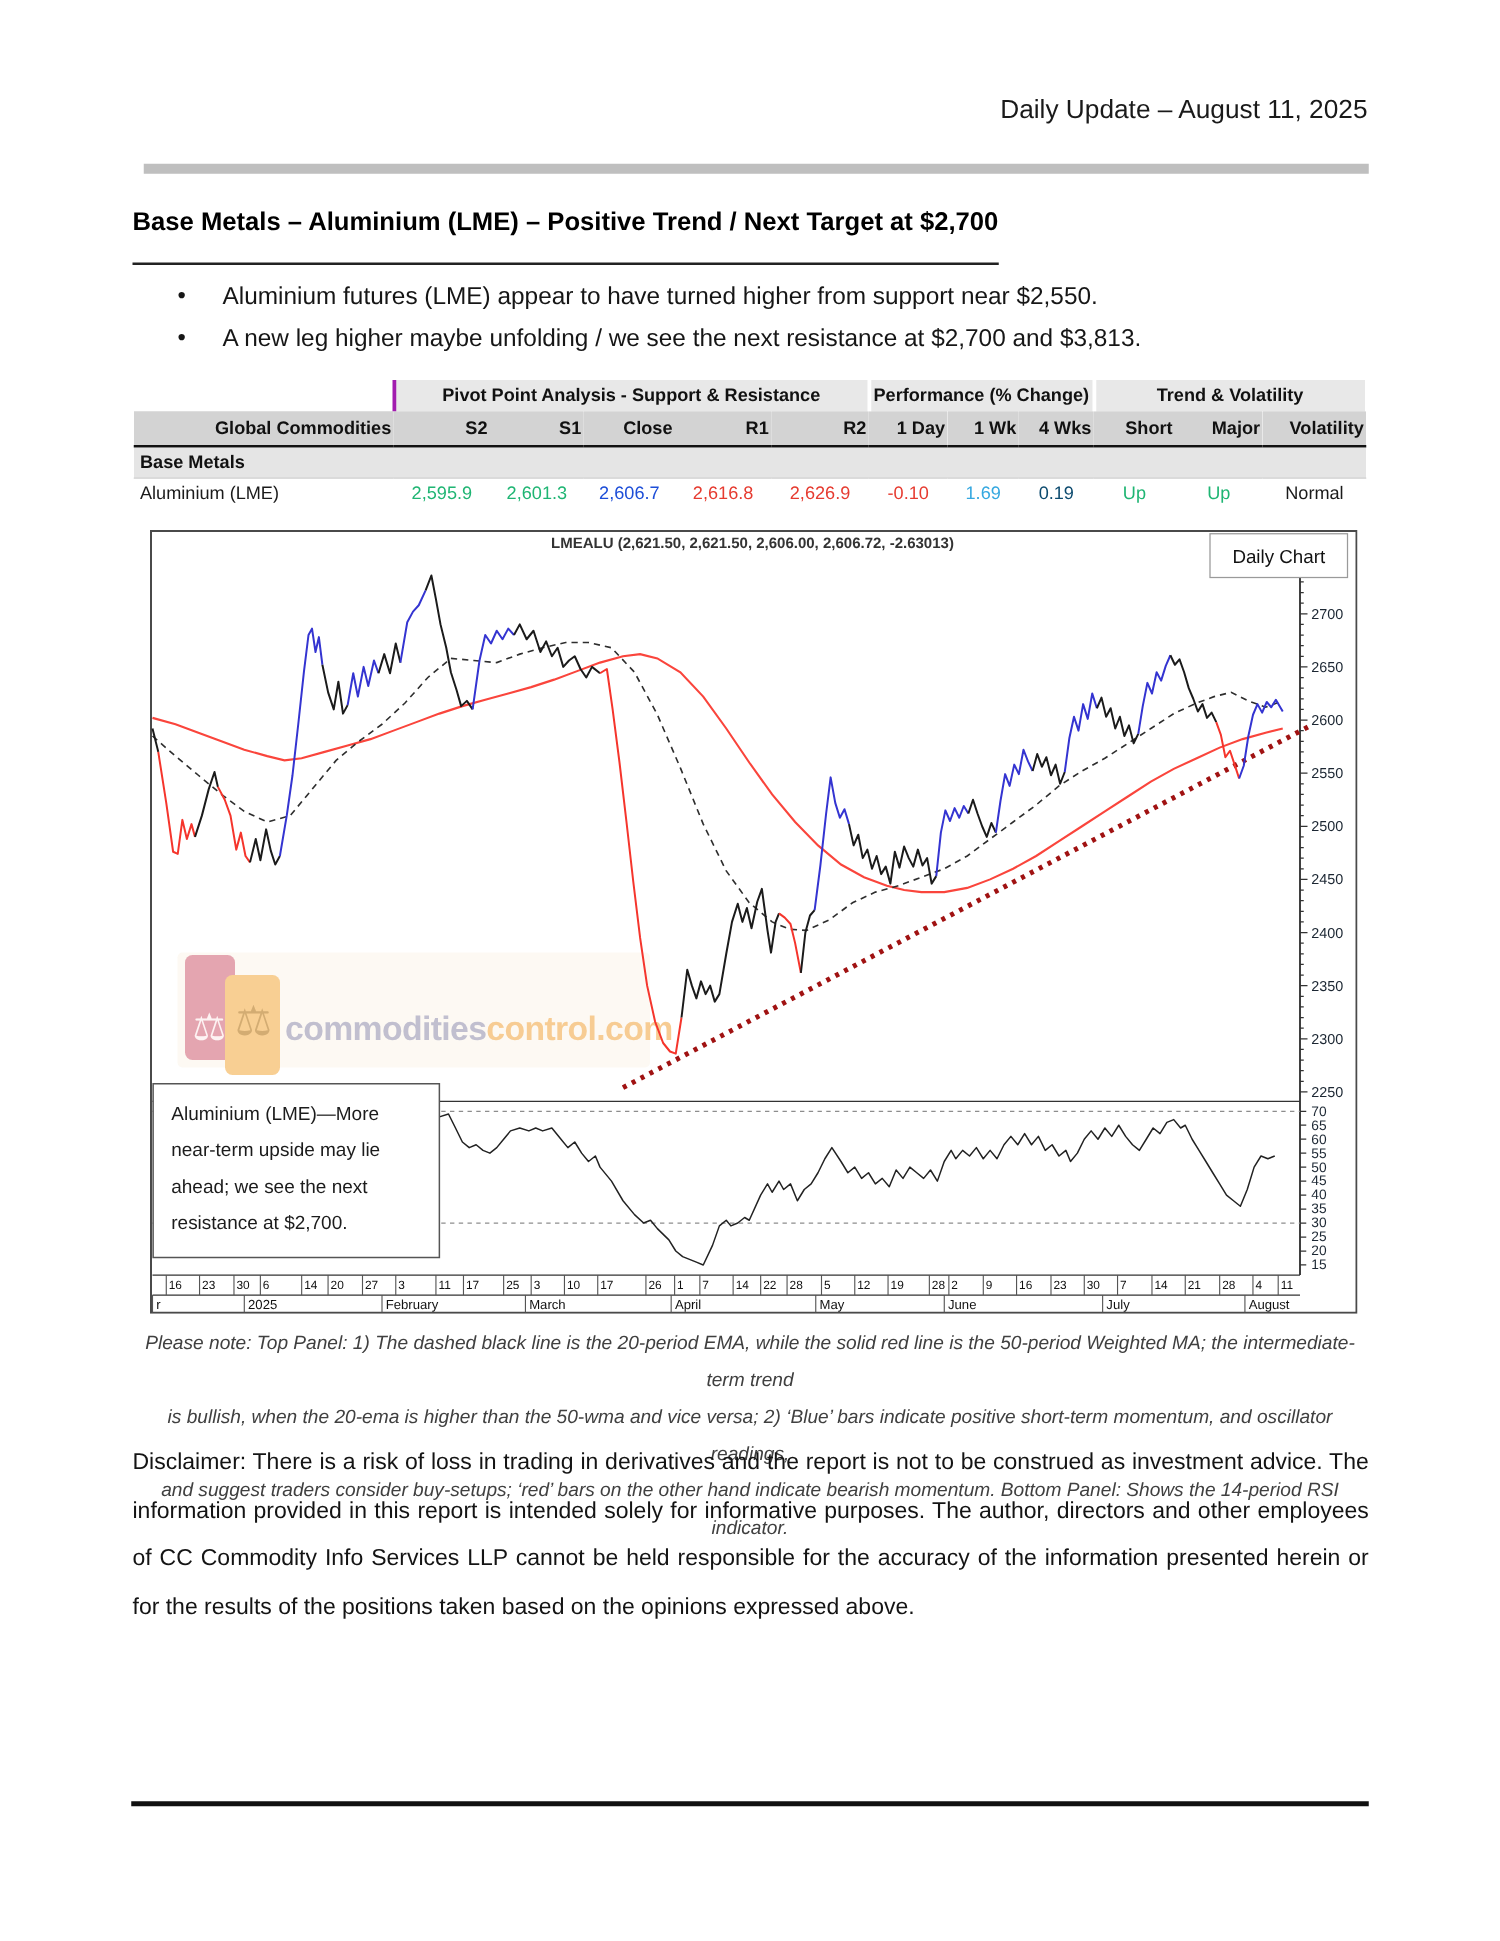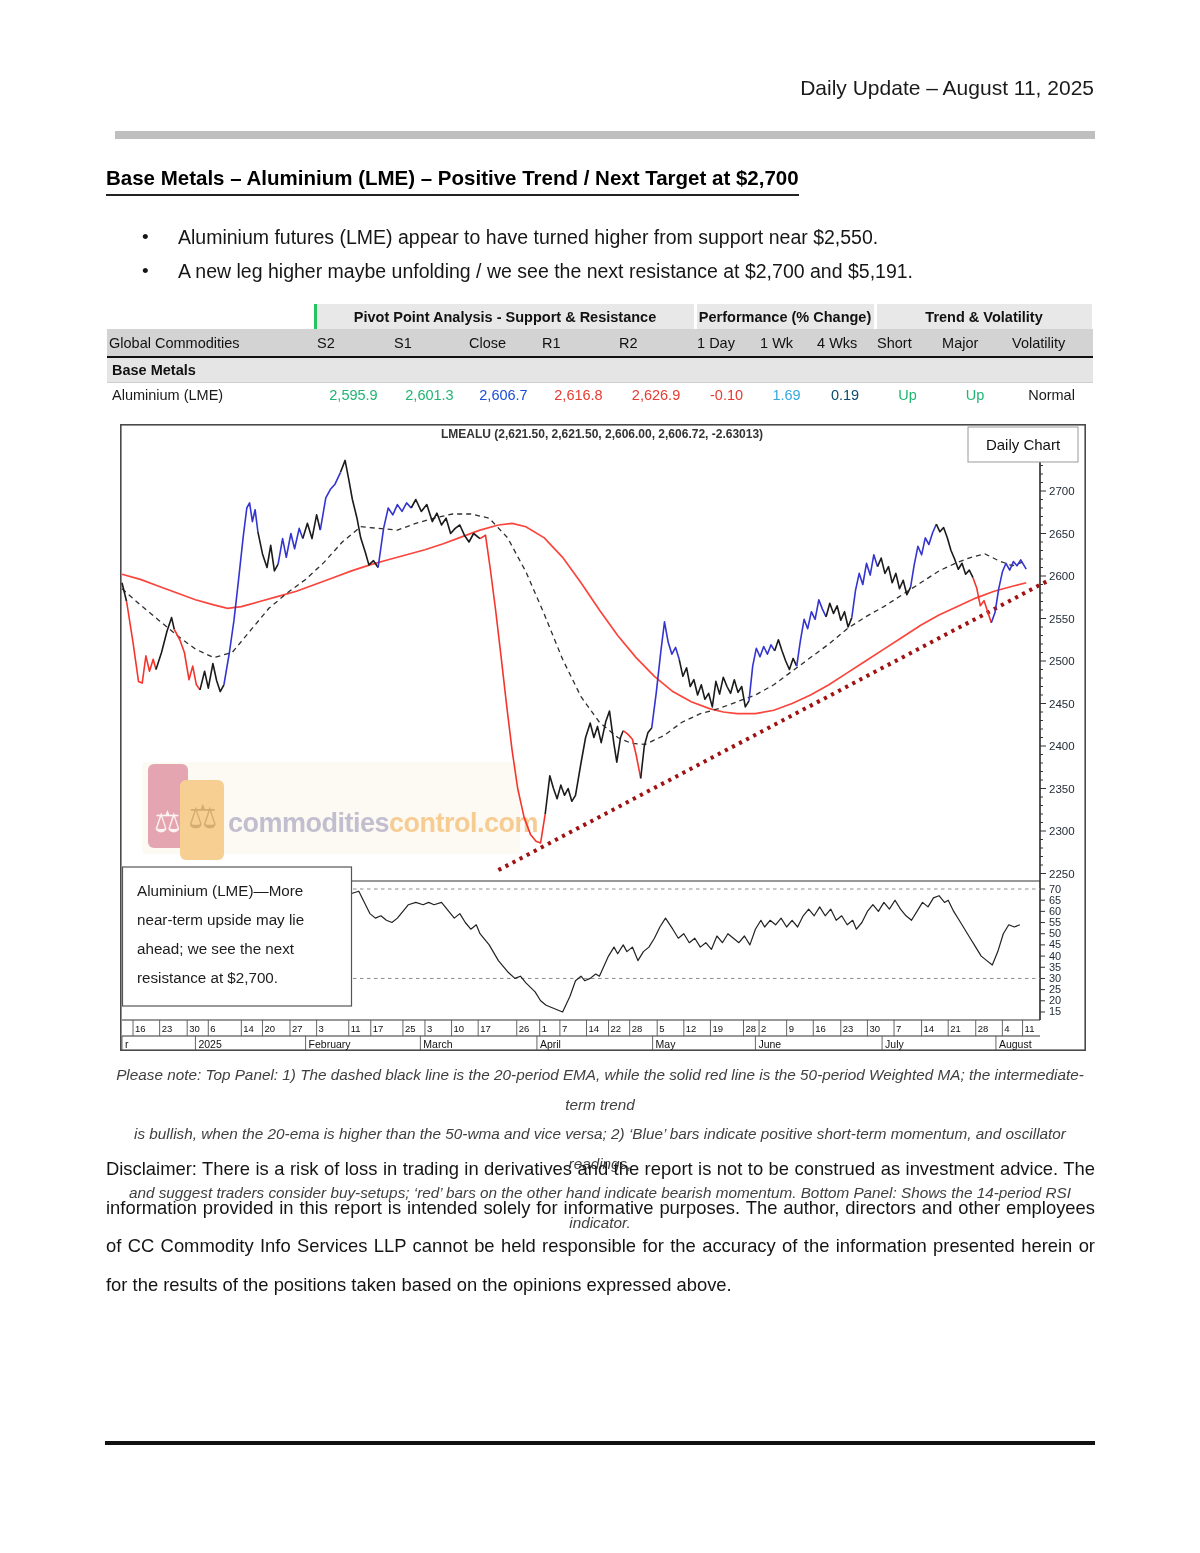--- a/index.html
+++ b/index.html
@@ -1,51 +1,51 @@
 <!DOCTYPE html>
 <html><head>
 <meta charset="utf-8">
 <style>
   html,body{margin:0;padding:0;background:#ffffff;}
   .page{position:relative;width:1200px;height:1553px;background:#fff;overflow:hidden;
         font-family:"Liberation Sans", sans-serif;color:#111;}
   .hdr{position:absolute;top:76px;right:106px;font-size:21px;color:#1a1a1a;}
   .divider{position:absolute;top:131px;left:115px;width:980px;height:8px;background:#bfbfbf;}
   .h1{position:absolute;top:166px;left:106px;font-size:20.5px;font-weight:bold;color:#000;}
-  .h1 span{border-bottom:2px solid #222;padding-bottom:4px;display:inline-block;}
+  .h1 span{border-bottom:2px solid #222;padding-bottom:20px;display:inline-block;}
   .bullets{position:absolute;top:220px;left:142px;width:940px;}
   .bullet{position:relative;padding-left:36px;font-size:19.5px;line-height:34px;color:#161616;}
   .bullet::before{content:"•";position:absolute;left:0;top:0;font-size:19px;}
   .tablewrap{position:absolute;top:304px;left:107px;width:986px;}
   table.ct{border-collapse:collapse;table-layout:fixed;width:986px;font-size:14.5px;}
   table.ct th,table.ct td{padding:0 2px;overflow:hidden;white-space:nowrap;}
-  tr.grp th{background:#e8e8e8;font-weight:bold;height:25px;text-align:center;border-left:3px solid #22c55e;border-right:3px solid #fff;}
+  tr.grp th{background:#e8e8e8;font-weight:bold;height:25px;text-align:center;border-left:3px solid #a21caf;border-right:3px solid #fff;}
   tr.grp th.empty{background:transparent;border:none;}
-  tr.cols th{background:#d3d3d3;font-weight:normal;height:27px;text-align:left;}
+  tr.cols th{background:#d3d3d3;font-weight:bold;height:27px;text-align:right;}
   tr.cols{border-bottom:2.5px solid #111;}
   tr.section td{background:#e5e5e5;font-weight:bold;height:24px;text-align:left;padding-left:5px;border-bottom:1px solid #cfcfcf;}
   tr.datarow td{height:24px;text-align:center;background:#fff;}
   tr.datarow td.name{text-align:left;padding-left:5px;color:#1a1a1a;}
   .chartwrap{position:absolute;top:424px;left:120px;width:966px;height:627px;}
   .notes{position:absolute;top:1060px;left:105px;width:990px;font-size:15.3px;font-style:italic;
          line-height:29.5px;text-align:center;color:#404040;}
   .disclaimer{position:absolute;top:1150px;left:106px;width:989px;font-size:18.4px;line-height:38.5px;
          text-align:justify;color:#141414;}
   .footline{position:absolute;top:1441px;left:105px;width:990px;height:4px;background:#111;}
 </style>
 </head>
 <body>
 
 <div class="page">
   <div class="hdr">Daily Update – August 11, 2025</div>
   <div class="divider"></div>
   <div class="h1"><span>Base Metals – Aluminium (LME) – Positive Trend / Next Target at $2,700</span></div>
   <div class="bullets">
     <div class="bullet">Aluminium futures (LME) appear to have turned higher from support near $2,550.</div>
-    <div class="bullet">A new leg higher maybe unfolding / we see the next resistance at $2,700 and $5,191.</div>
+    <div class="bullet">A new leg higher maybe unfolding / we see the next resistance at $2,700 and $3,813.</div>
   </div>
   <div class="tablewrap">
       <table class="ct">
         <colgroup>
           <col style="width: 208px;">
           <col style="width: 77px;">
           <col style="width: 75px;">
           <col style="width: 73px;">
           <col style="width: 77px;">
           <col style="width: 78px;">

